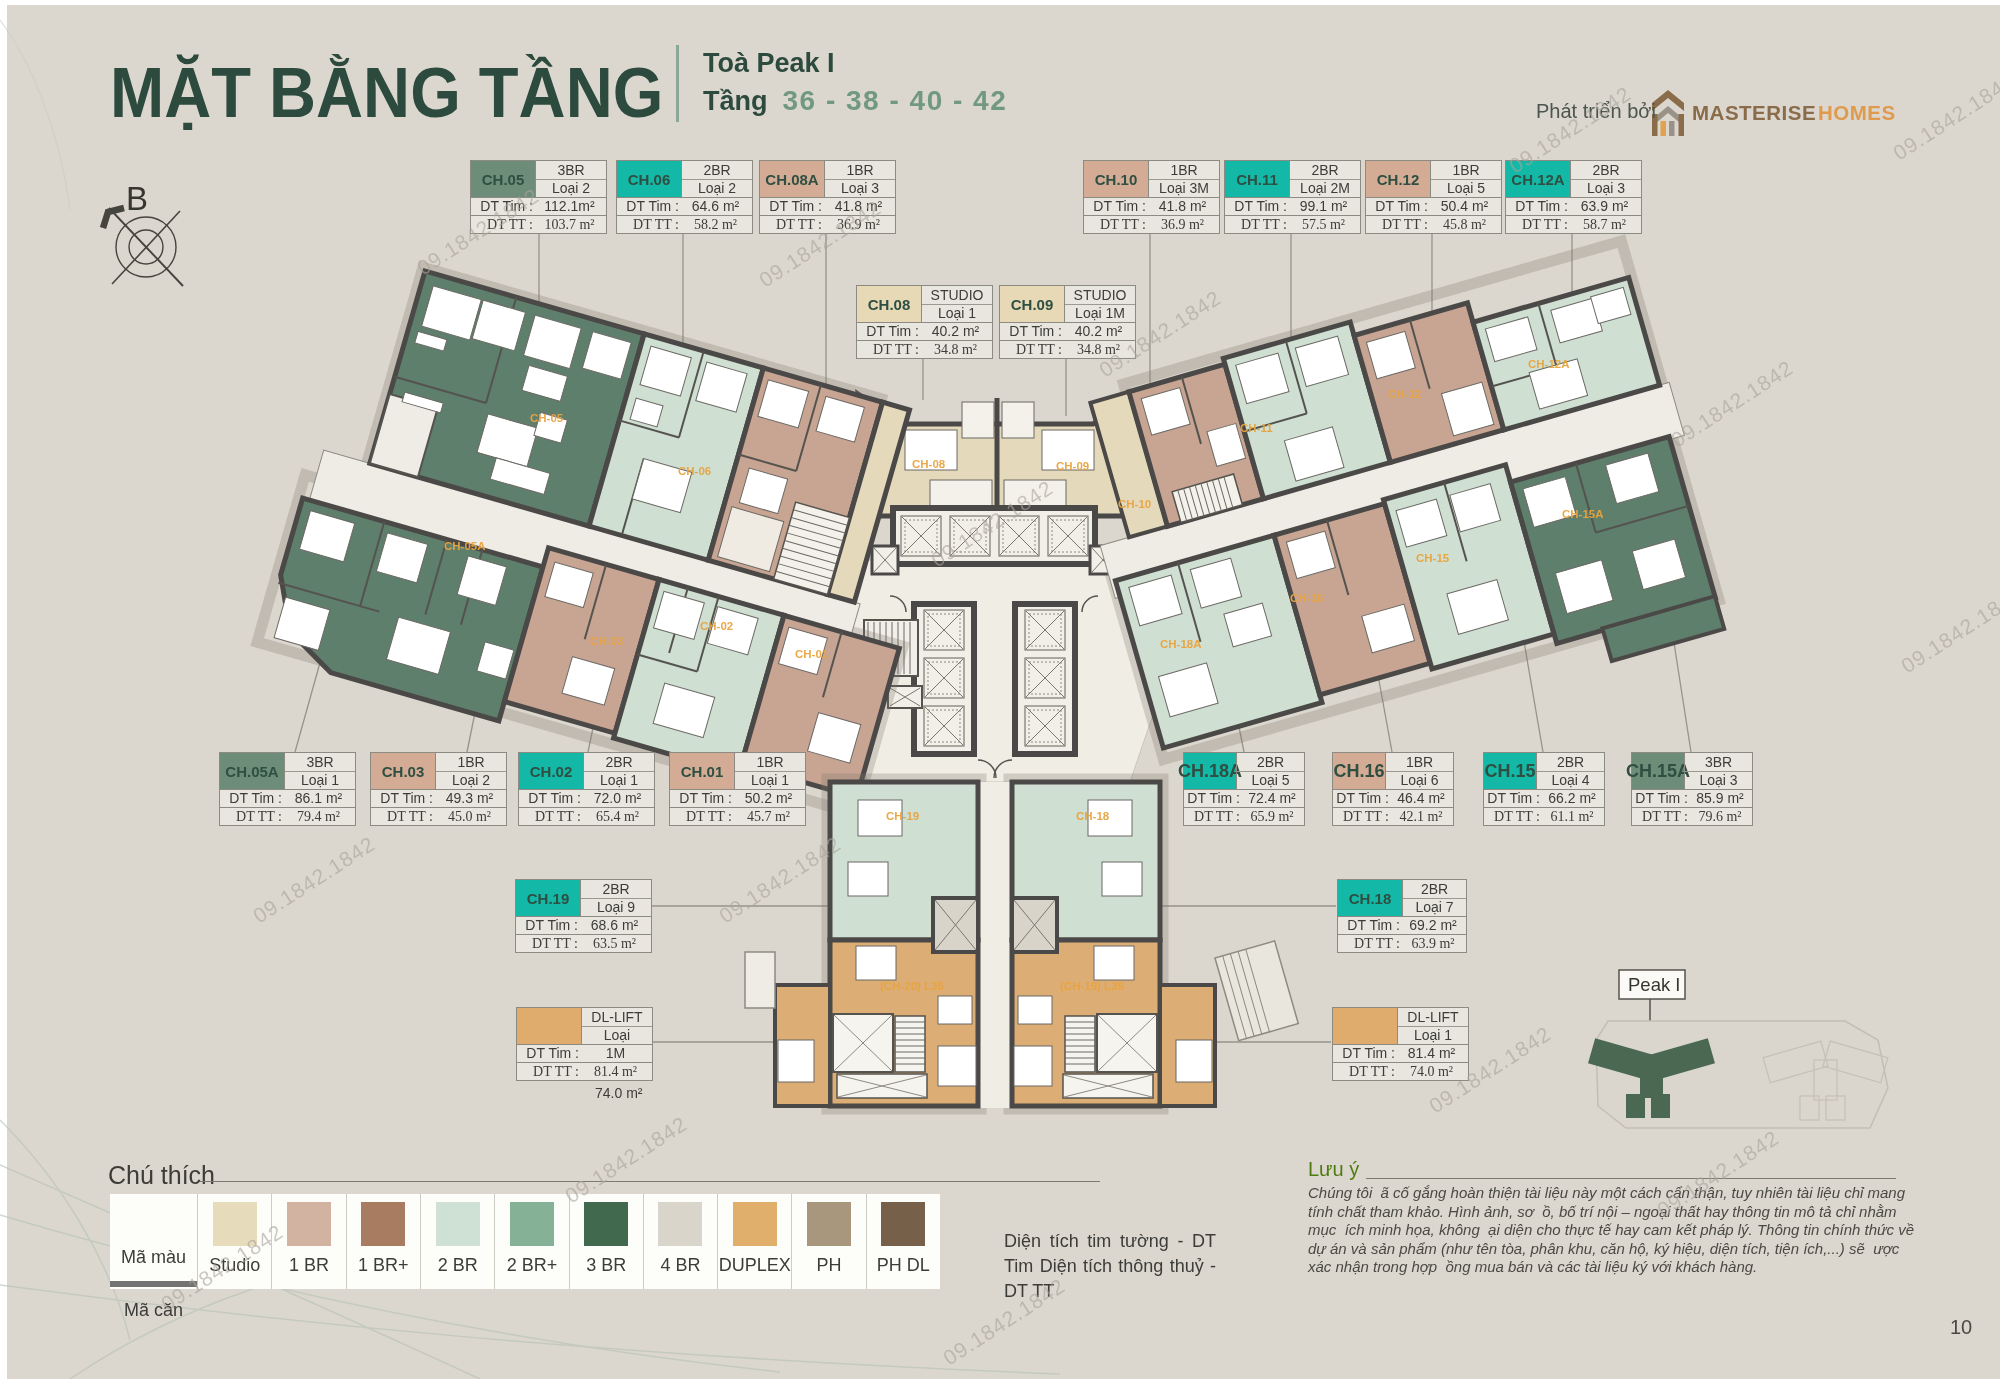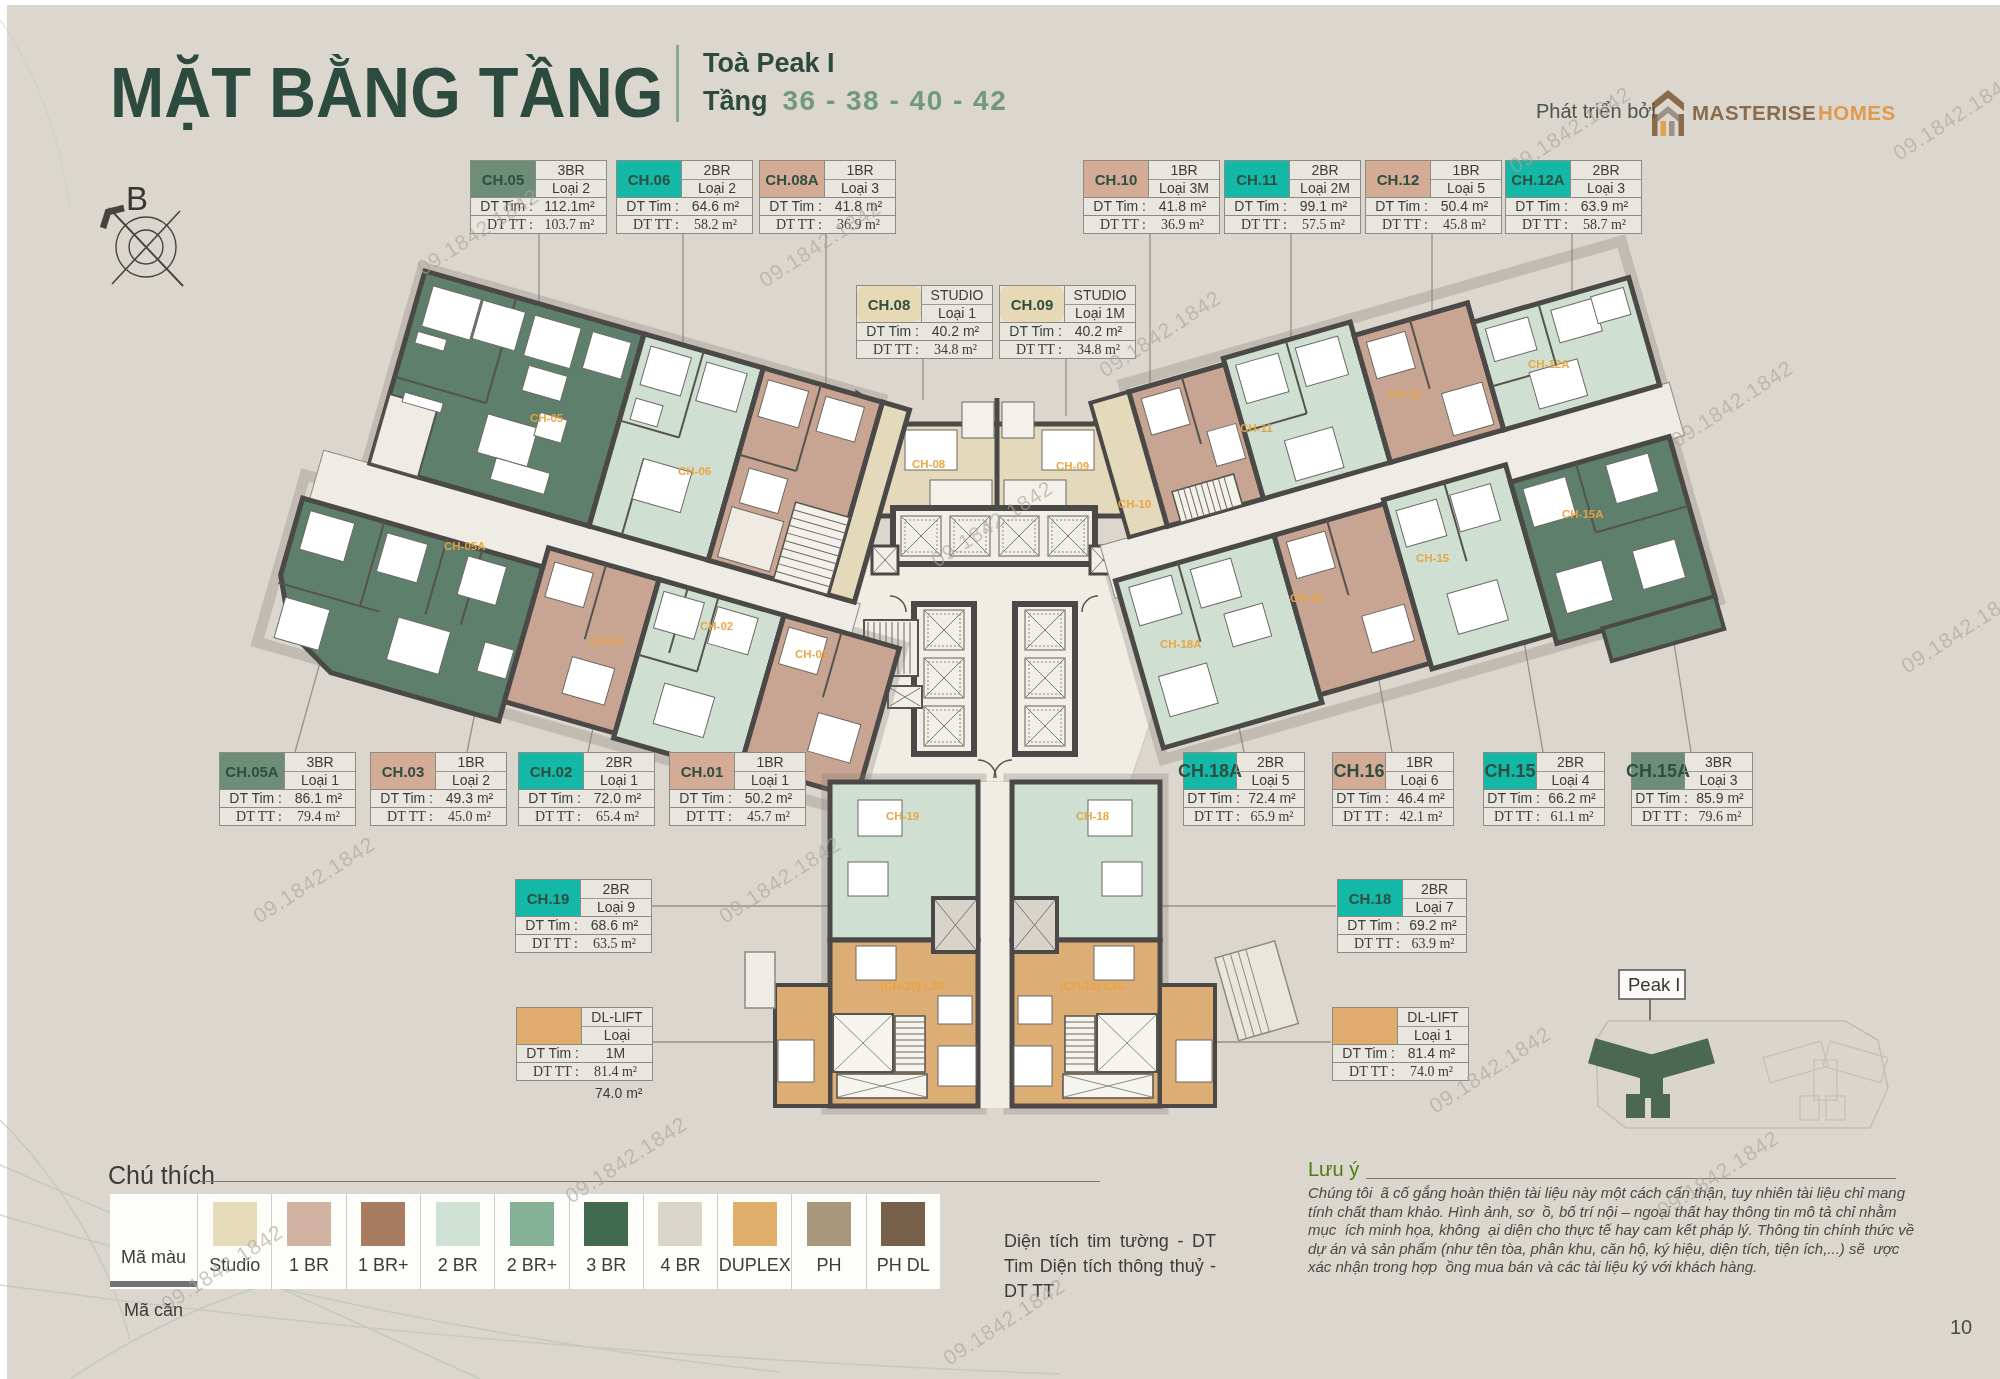--- a/index.html
+++ b/index.html
@@ -19,21 +19,21 @@
 .ut .r1{display:flex;height:36px;border-bottom:1px solid #8b8b84;}
 .ut .code{width:64px;display:flex;align-items:center;justify-content:center;font-weight:bold;color:#2e4f41;font-size:15px;}
 .ut .tr2{flex:1;border-left:1px solid #8b8b84;}
 .ut .tr2 div{height:17px;line-height:17px;text-align:center;font-size:14px;}
 .ut .tr2 div:first-child{border-bottom:1px solid #9a9a93;height:18px;line-height:18px;}
 .ut .rv{height:17px;line-height:17px;display:flex;border-bottom:1px solid #8b8b84;}
 .ut .rv:last-child{border-bottom:none;font-family:Liberation Serif, serif;}
 .ut .lbl{width:62px;text-align:right;}
 .ut .val{flex:1;text-align:center;}
 .hgrn{background:#6e8d79;} .hlgrn{background:#14b8a6;} .htan{background:#d4ac95;}
-.hbei{background:#e8d9b6;border-radius:8px;} .horg{background:#dfac6e;}
+.hbei{background:#e8d9b6;} .horg{background:#dfac6e;}
 .w122{width:120px;}
 .w122 .code{width:52px;font-size:18px;}
 .w122 .lbl{width:56px;}
 
 .leg{position:absolute;left:110px;top:1194px;width:830px;height:95px;background:#fdfdfa;display:flex;}
 .legc0{width:88px;border-right:1px solid #cfccc4;}
 .legc0 div{height:47px;display:flex;align-items:center;justify-content:center;font-size:18px;color:#3c3c38;}
 .legc0 div:first-child{border-bottom:6px solid #737373;margin-top:40px;}
 .legc{width:74px;border-right:1px solid #cfccc4;text-align:center;}
 .legc:last-child{border-right:none;}

